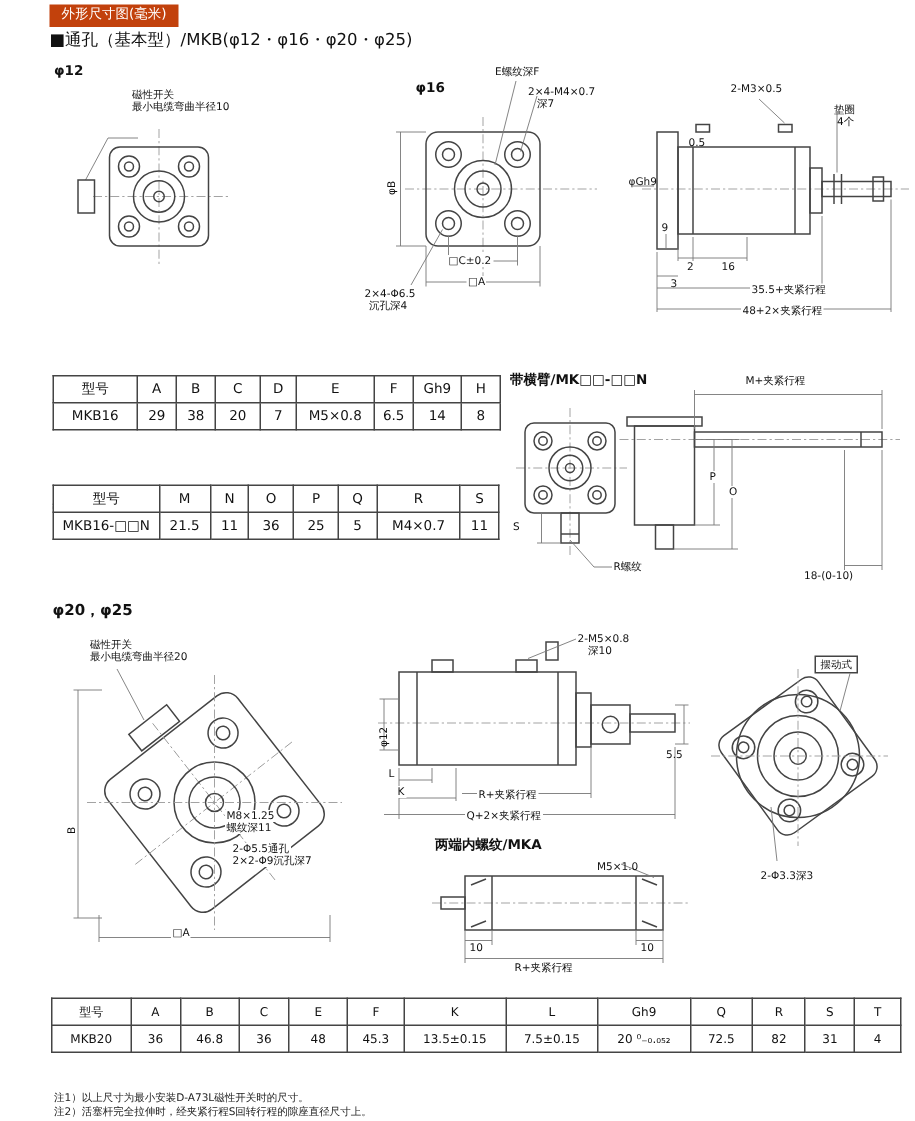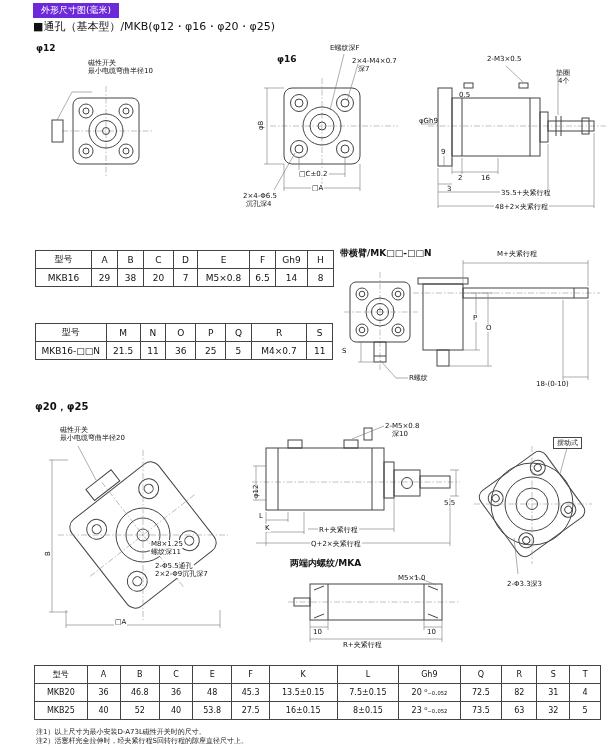--- a/index.html
+++ b/index.html
@@ -2,35 +2,35 @@
 <html><head>
 <meta charset="utf-8">
 <style>
   *{margin:0;padding:0;box-sizing:border-box;}
   html,body{background:#ffffff;}
   body{font-family:"DejaVu Sans","Liberation Sans",sans-serif;color:#111;}
   #page{position:relative;width:610px;height:747px;background:#fff;overflow:hidden;}
   .lbl{position:absolute;font-size:7px;line-height:1.2;color:#111;white-space:nowrap;}
   .lbl.wb{background:#fff;padding:0 1px;}
   .lbl.v{transform:rotate(-90deg);transform-origin:0 0;}
-  .badge{position:absolute;background:#6d28d9;color:#fff;font-size:9px;line-height:1.2;padding:2px 8px;}
+  .badge{position:absolute;background:#c2410c;color:#fff;font-size:9px;line-height:1.2;padding:2px 8px;}
   .sec-title{position:absolute;font-size:11px;font-weight:normal;white-space:nowrap;}
   .size-label{position:absolute;font-size:9px;font-weight:bold;white-space:nowrap;}
   .tbl-title{position:absolute;font-size:9px;font-weight:bold;white-space:nowrap;margin-top:20px;}
   .sub-title{position:absolute;font-size:9px;font-weight:bold;white-space:nowrap;}
   .dim-table{position:absolute;border-collapse:collapse;table-layout:fixed;background:#fff;}
   .dim-table th,.dim-table td{border:1px solid #444;font-size:9px;font-weight:normal;
     text-align:center;vertical-align:middle;height:18px;padding:0 1px;overflow:hidden;white-space:nowrap;}
   .dim-table.small th,.dim-table.small td{font-size:8px;height:18px;}
   .note{position:absolute;font-size:7px;color:#222;white-space:nowrap;}
   .draw{position:absolute;}
   .draw .p{stroke:#444;fill:none;stroke-width:1;}
   .draw .cl{stroke:#999;fill:none;stroke-width:0.6;stroke-dasharray:6 2 1.5 2;}
   .draw .dl{stroke:#777;fill:none;stroke-width:0.6;}
-  .swing-box{position:absolute;border:1px solid #444;font-size:7px;line-height:1.2;padding:1px 3px;background:#fff;white-space:nowrap;margin-left:10px;}
+  .swing-box{position:absolute;border:1px solid #444;font-size:7px;line-height:1.2;padding:1px 3px;background:#fff;white-space:nowrap;}
 </style>
 </head>
 <body>
 
 <div id="page">
 
   <div class="badge" style="left:33px;top:3px">外形尺寸图(毫米)</div>
   <div class="sec-title" style="left:33px;top:19px">■通孔（基本型）/MKB(φ12・φ16・φ20・φ25)</div>
 
   <div class="size-label" style="left:36px;top:43px">φ12</div>
@@ -430,34 +430,19 @@
           <td>48</td>
           <td>45.3</td>
           <td>13.5±0.15</td>
           <td>7.5±0.15</td>
           <td>20 ⁰₋₀.₀₅₂</td>
           <td>72.5</td>
           <td>82</td>
           <td>31</td>
           <td>4</td>
         </tr>
-        <tr>
-          <td>MKB25</td>
-          <td>40</td>
-          <td>52</td>
-          <td>40</td>
-          <td>53.8</td>
-          <td>27.5</td>
-          <td>16±0.15</td>
-          <td>8±0.15</td>
-          <td>23 ⁰₋₀.₀₅₂</td>
-          <td>73.5</td>
-          <td>63</td>
-          <td>32</td>
-          <td>5</td>
-        </tr>
       </tbody>
     </table>
 
   <div class="note" style="left:36px;top:727px">注1）以上尺寸为最小安装D-A73L磁性开关时的尺寸。</div>
   <div class="note" style="left:36px;top:736px">注2）活塞杆完全拉伸时，经夹紧行程S回转行程的隙座直径尺寸上。</div>
 
 </div>
 
 </body></html>

